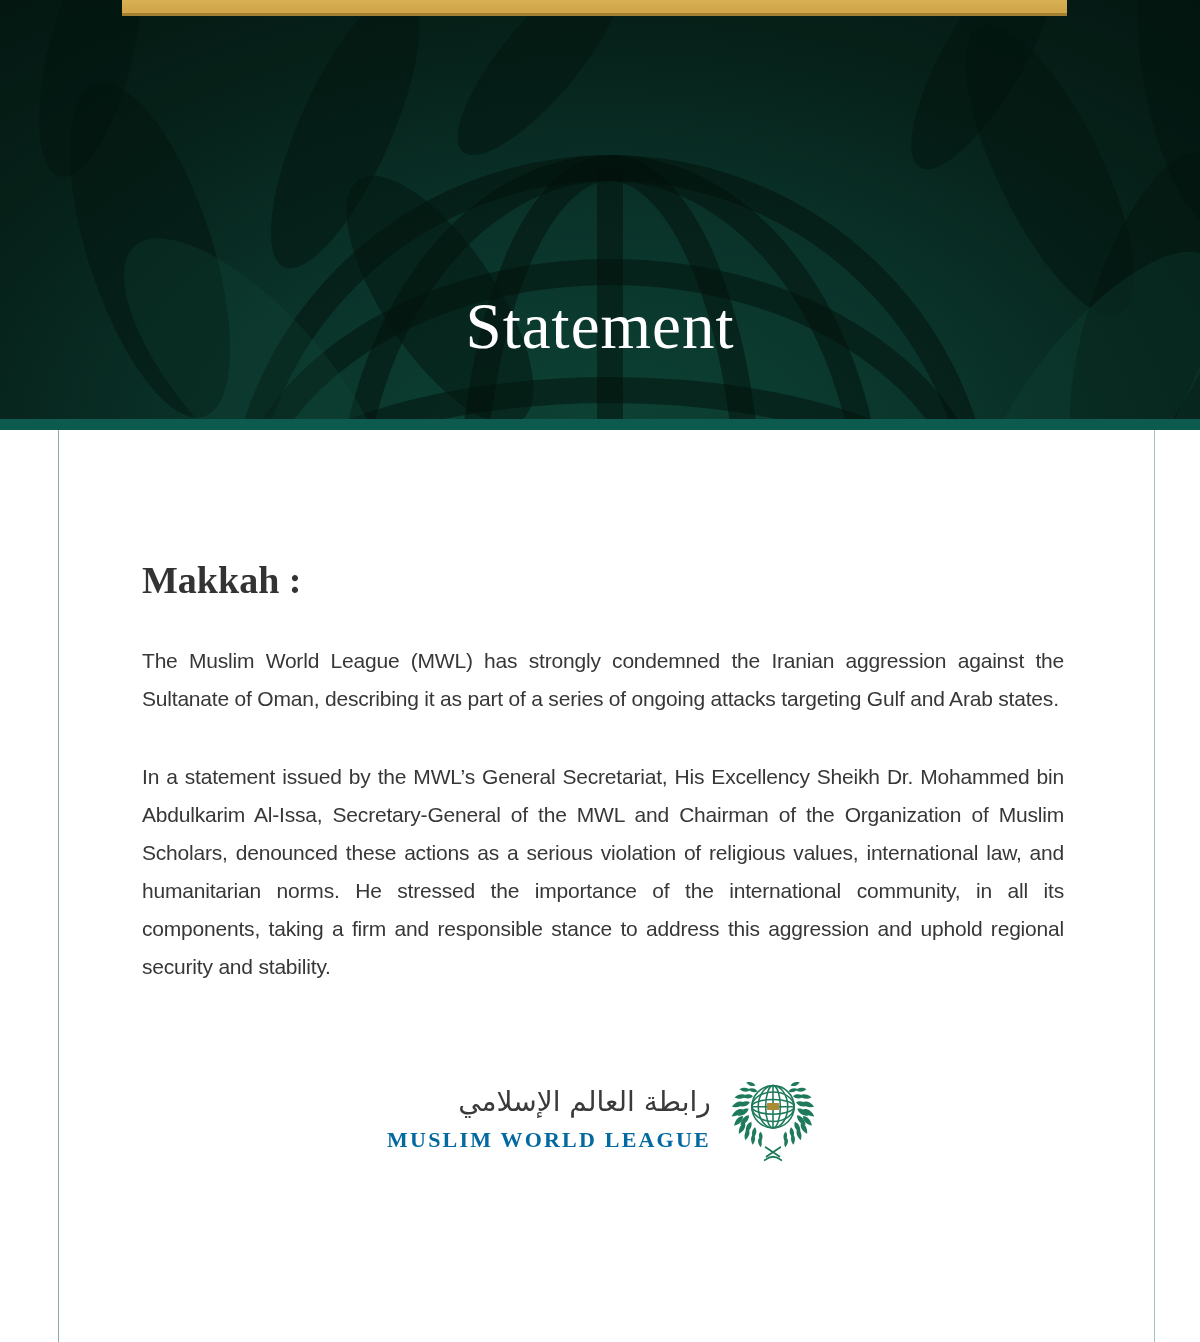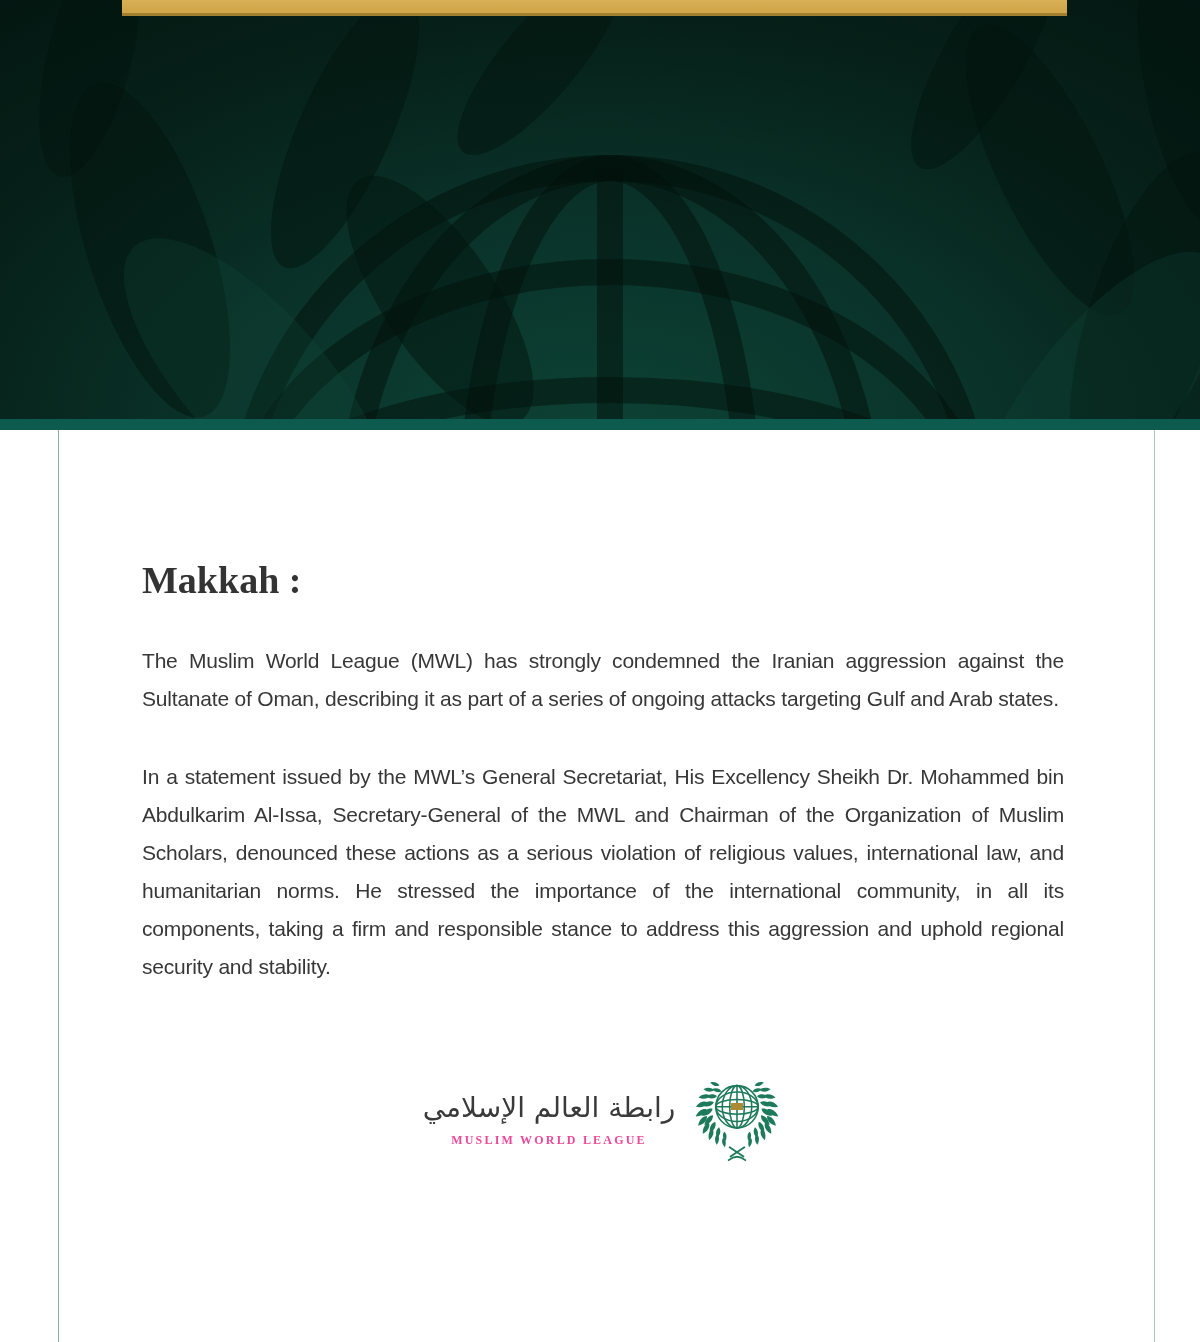--- a/index.html
+++ b/index.html
@@ -75,22 +75,22 @@
   .logo-arabic {
     font-family: "DejaVu Sans", sans-serif;
     font-size: 28px; line-height: 46px;
     color: #3a3a3a;
     text-align: right;
   }
   .logo-latin {
     margin-top: 2px;
     font-family: "Liberation Serif", serif;
     font-weight: 700;
-    font-size: 12px; letter-spacing: 2.2px;
-    color: #ec4899;
+    font-size: 22px; letter-spacing: 2.2px;
+    color: #0369a1;
   }
   .emblem { width: 92px; height: 104px; display: block; }
 </style>
 </head>
 <body>
 
 <div class="page">
 
   <header class="hero">
     <svg class="hero-art" viewBox="0 0 1200 419" preserveAspectRatio="none" aria-hidden="true">
@@ -114,20 +114,21 @@
         <ellipse cx="1150" cy="320" rx="62" ry="175" transform="rotate(18 1150 320)"></ellipse>
         <ellipse cx="985" cy="55" rx="40" ry="130" transform="rotate(30 985 55)"></ellipse>
         <ellipse cx="1190" cy="90" rx="44" ry="140" transform="rotate(-12 1190 90)"></ellipse>
       </g>
       <g fill="#11493a" fill-opacity="0.28">
         <ellipse cx="255" cy="380" rx="70" ry="180" transform="rotate(-42 255 380)"></ellipse>
         <ellipse cx="1100" cy="400" rx="70" ry="180" transform="rotate(38 1100 400)"></ellipse>
       </g>
     </svg>
     <div class="gold-bar"></div>
+    <h1 class="hero-title">Statement</h1>
   </header>
 
   <div class="teal-strip"></div>
 
   <main class="content">
     <div class="frame">
 
       <h2 class="location">Makkah :</h2>
 
       <p>The Muslim World League (MWL) has strongly condemned the Iranian aggression against the Sultanate of Oman, describing it as part of a series of ongoing attacks targeting Gulf and Arab states.</p>

